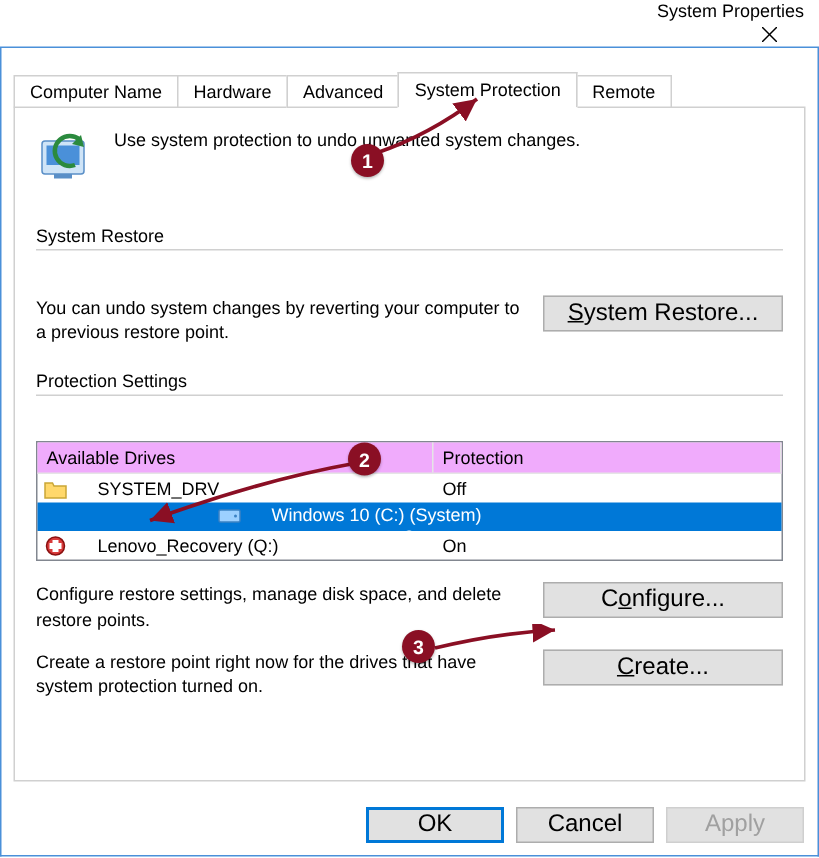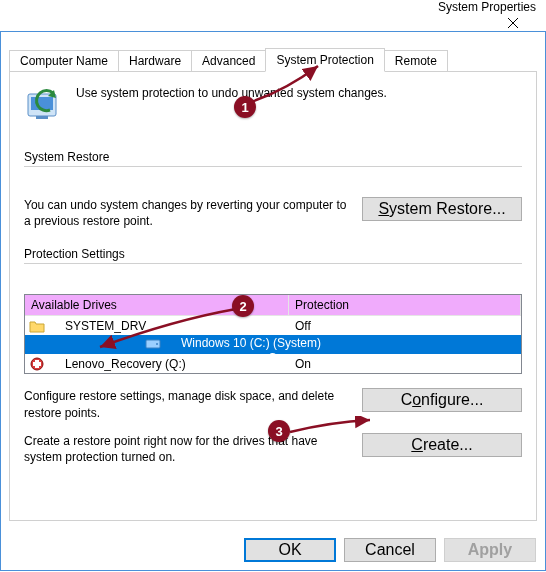--- a/index.html
+++ b/index.html
@@ -120,21 +120,20 @@
   }
   .win-btn.default {
     border: 2px solid #0078d7;
     background: #e1e1e1;
     width: 92px;
   }
   .win-btn.disabled {
     color: #a0a0a0;
     border-color: #cfcfcf;
     cursor: default;
-    font-weight: bold;
   }
   .drives-box {
     border: 1px solid #828790;
     margin-bottom: 14px;
   }
   .drives-header {
     display: flex;
     border-bottom: 1px solid #e5e5e5;
     background: #f0abfc;
   }

